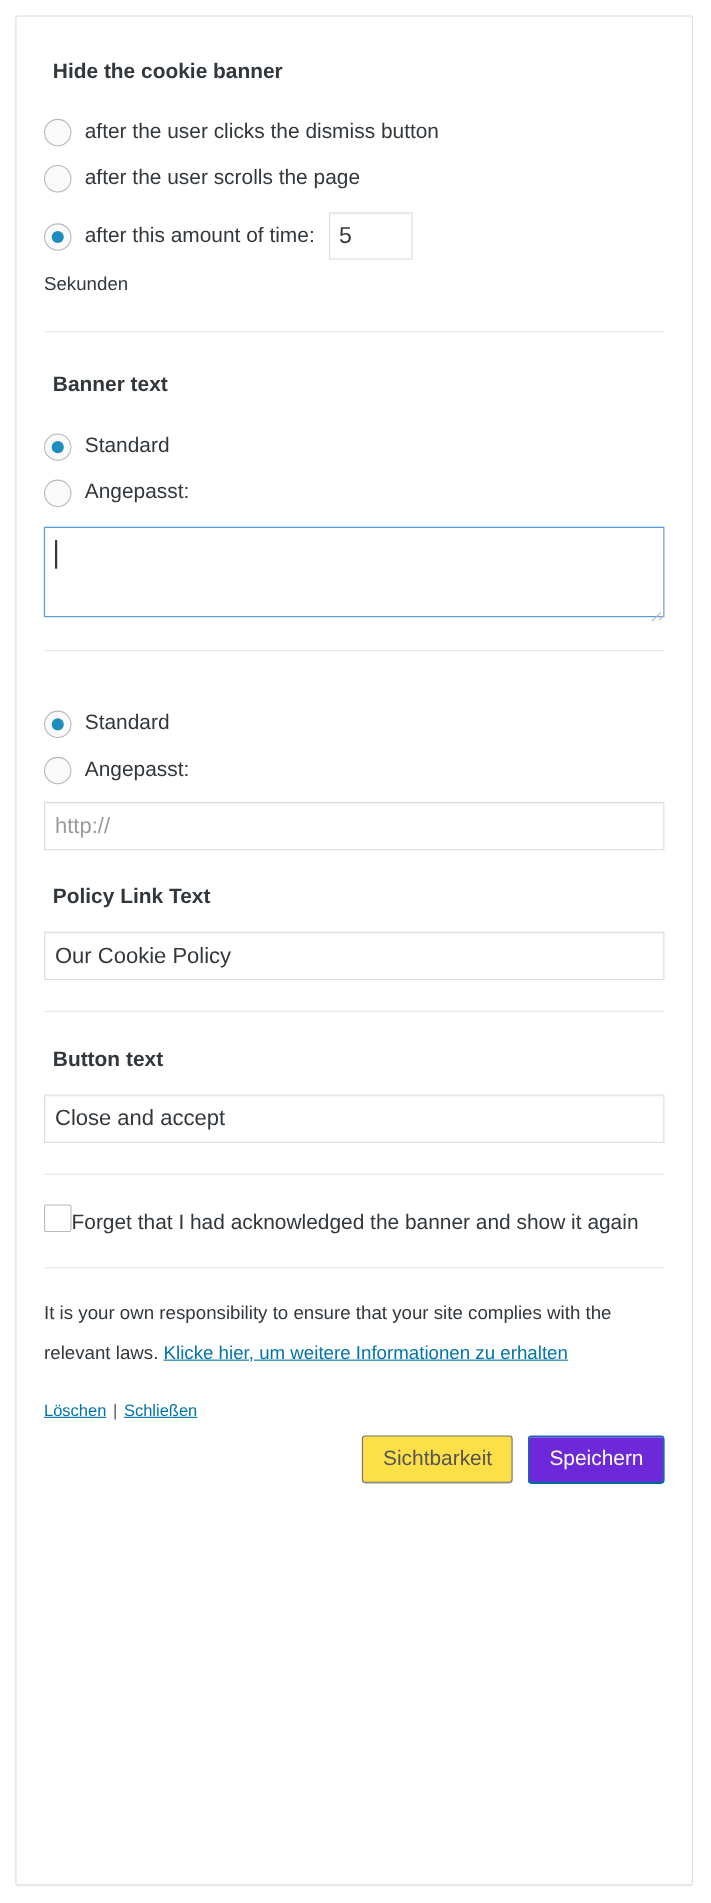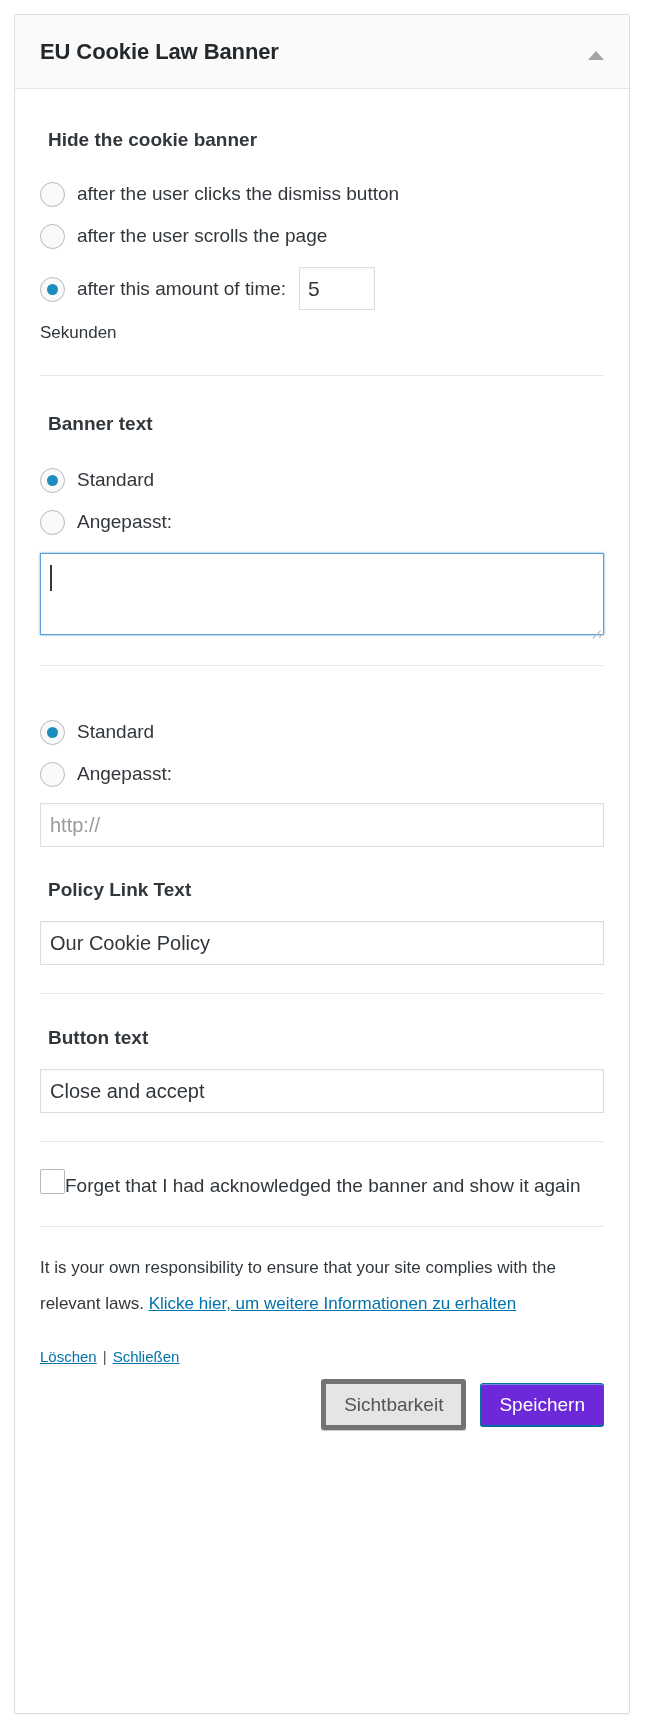--- a/index.html
+++ b/index.html
@@ -231,43 +231,37 @@
   .btn {
     font-family: "Liberation Sans", sans-serif;
     font-size: 19px;
     line-height: 1;
     padding: 11px 18px;
     border-radius: 3px;
     cursor: pointer;
     box-sizing: border-box;
   }
   .btn-secondary {
-    background: #e5e5e5;
-    border: 5px solid #737373;
+    background: #fde047;
+    border: 1px solid #737373;
     color: #555;
     box-shadow: 0 1px 0 #ccc;
   }
   .btn-primary {
     background: #6d28d9;
     border: 1px solid #0074a2;
     color: #ffffff;
     box-shadow: 0 1px 0 rgba(120,200,230,0.6) inset, 0 1px 0 #006799;
   }
 </style>
 </head>
 <body>
 
 <div class="widget">
 
-  <div class="widget-header">
-    <div class="widget-title">EU Cookie Law Banner</div>
-    <div class="collapse-toggle">
-      <span class="caret-up"></span>
-    </div>
-  </div>
 
   <div class="widget-body">
 
     
     <div style="height:32px"></div>
     <div class="section-heading">Hide the cookie banner</div>
 
     <div style="height:22px"></div>
     <div class="opt-row">
       <span class="radio"></span>

